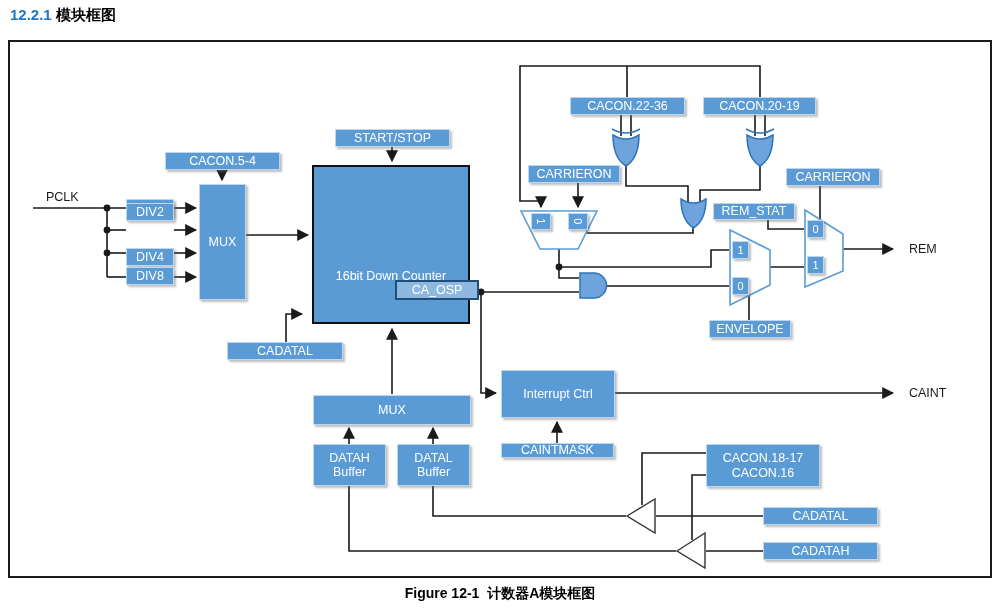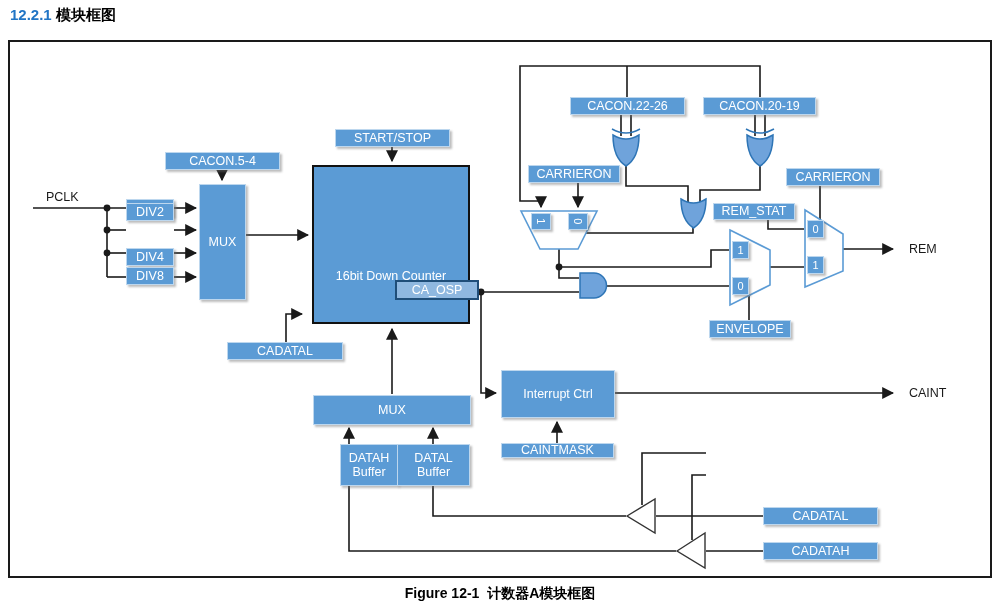--- a/index.html
+++ b/index.html
@@ -139,47 +139,51 @@
   <div class="abs bb" style="left:126px;top:248px;width:48px;height:18px;">DIV4</div>
   <div class="abs bb" style="left:126px;top:267px;width:48px;height:18px;">DIV8</div>
   <div class="abs bb" style="left:199px;top:184px;width:47px;height:116px;">MUX</div>
   <div class="abs bb" style="left:335px;top:129px;width:115px;height:18px;">START/STOP</div>
   <div class="abs counter" style="left:312px;top:165px;width:158px;height:159px;">
     <span style="position:relative;top:31px;">16bit Down Counter</span>
   </div>
   <div class="abs caosp" style="left:395px;top:280px;width:84px;height:20px;">CA_OSP</div>
   <div class="abs bb" style="left:227px;top:342px;width:116px;height:18px;">CADATAL</div>
 
-  <div class="abs bb" style="left:570px;top:97px;width:115px;height:18px;">CACON.22-26</div>
+  <div class="abs bb" style="left:570px;top:97px;width:115px;height:18px;">CACON.22-36</div>
   <div class="abs bb" style="left:703px;top:97px;width:113px;height:18px;">CACON.20-19</div>
   <div class="abs bb" style="left:528px;top:165px;width:92px;height:18px;">CARRIERON</div>
   <div class="abs bb" style="left:786px;top:168px;width:94px;height:18px;">CARRIERON</div>
   <div class="abs bb" style="left:713px;top:203px;width:82px;height:17px;">REM_STAT</div>
   <div class="abs bb" style="left:709px;top:320px;width:82px;height:18px;">ENVELOPE</div>
 
   <div class="abs bb io rot" style="left:531px;top:213px;width:20px;height:17px;">
       <span>1</span>
     </div>
   <div class="abs bb io rot" style="left:568px;top:213px;width:20px;height:17px;">
       <span>0</span>
     </div>
   <div class="abs bb io" style="left:732px;top:241px;">1</div>
   <div class="abs bb io" style="left:732px;top:277px;">0</div>
   <div class="abs bb io" style="left:807px;top:220px;">0</div>
   <div class="abs bb io" style="left:807px;top:256px;">1</div>
 
   <div class="abs bb" style="left:501px;top:370px;width:114px;height:48px;">Interrupt Ctrl</div>
   <div class="abs bb" style="left:501px;top:443px;width:113px;height:15px;">CAINTMASK</div>
   <div class="abs bb" style="left:313px;top:395px;width:158px;height:30px;">MUX</div>
-  <div class="abs bb" style="left:313px;top:444px;width:58px;height:42px;margin-left:27px;">
+  <div class="abs bb" style="left:313px;top:444px;width:73px;height:42px;">
     <span>DATAH</span>
     <span>Buffer</span>
   </div>
   <div class="abs bb" style="left:397px;top:444px;width:73px;height:42px;">
     <span>DATAL</span>
     <span>Buffer</span>
+  </div>
+  <div class="abs bb" style="left:706px;top:444px;width:114px;height:43px;">
+    <span>CACON.18-17</span>
+    <span>CACON.16</span>
   </div>
   <div class="abs bb" style="left:763px;top:507px;width:115px;height:18px;">CADATAL</div>
   <div class="abs bb" style="left:763px;top:542px;width:115px;height:18px;">CADATAH</div>
 
   <div class="abs" id="caption">Figure 12-1  计数器A模块框图</div>
 
 </div>
 
 </body></html>

